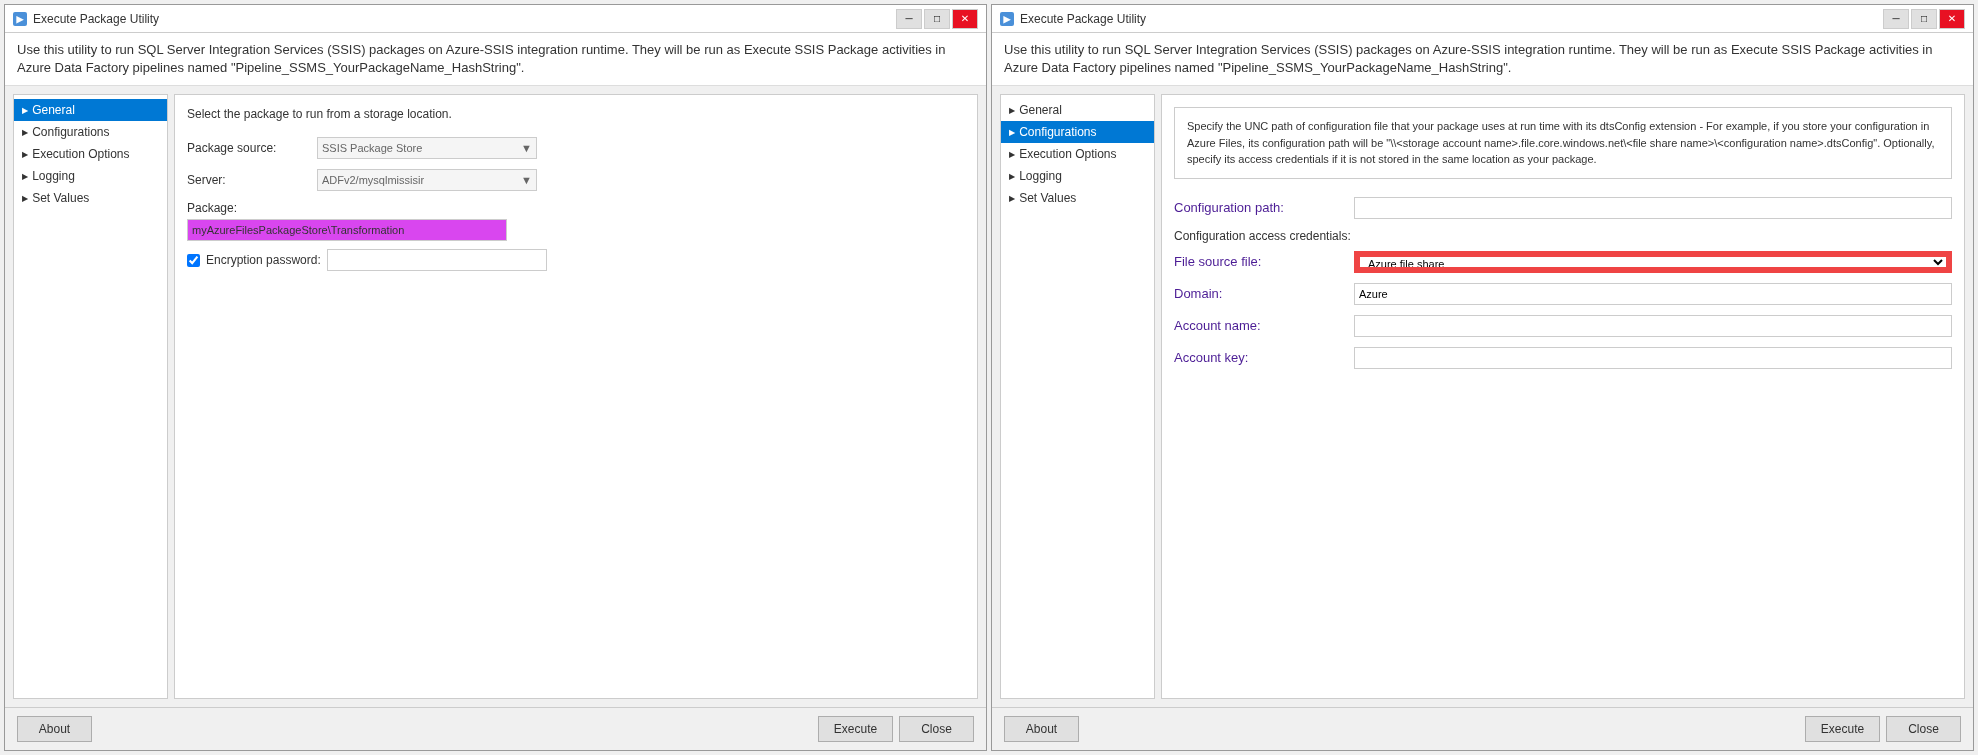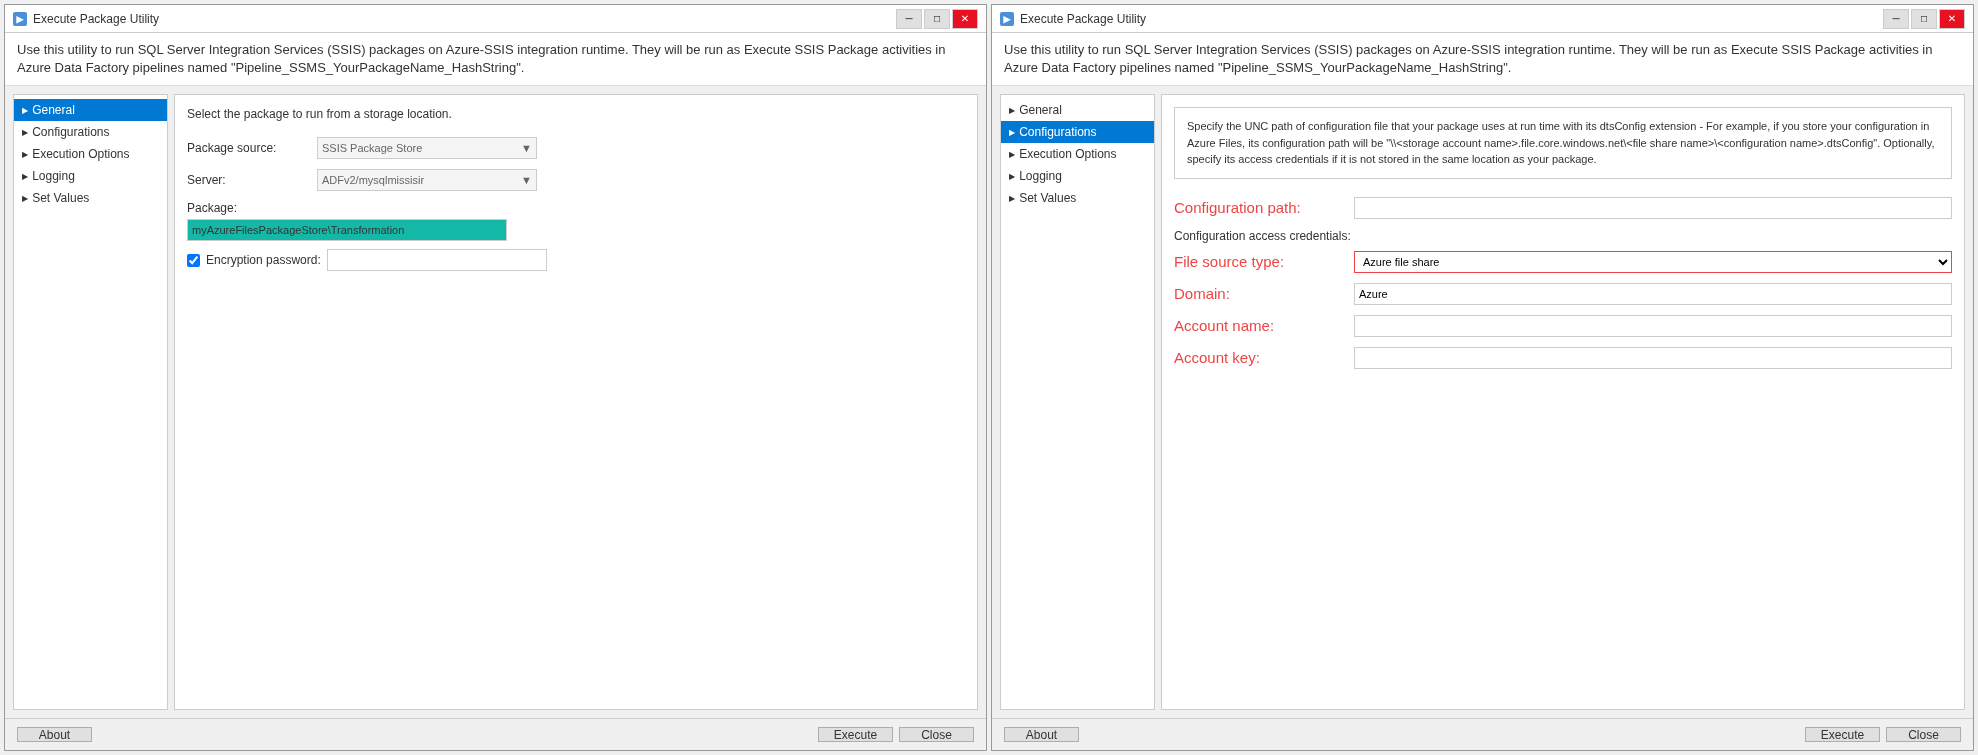--- a/index.html
+++ b/index.html
@@ -147,21 +147,21 @@
     }
     .package-label {
       font-size: 12px;
       color: #333;
       margin-bottom: 4px;
     }
     .package-input {
       width: 320px;
       height: 22px;
       border: 1px solid #ccc;
-      background: #14b8a6;
+      background: #d946ef;
       padding: 0 4px;
       font-size: 11px;
       color: #333;
     }
     .encryption-row {
       display: flex;
       align-items: center;
       gap: 6px;
       margin-top: 8px;
     }
@@ -186,21 +186,21 @@
       align-items: center;
       justify-content: space-between;
       background: #f0f0f0;
     }
     .footer-right {
       display: flex;
       gap: 6px;
       padding-left: 8px;
     }
     .btn {
-      height: 15px;
+      height: 26px;
       min-width: 75px;
       border: 1px solid #adadad;
       background: #e0e0e0;
       cursor: pointer;
       font-size: 12px;
       color: #333;
       padding: 0 12px;
     }
     
     .config-description {
@@ -215,36 +215,36 @@
     .config-form {
       padding: 8px 0;
     }
     .config-row {
       display: flex;
       align-items: center;
       margin-bottom: 10px;
     }
     .config-label {
       width: 180px;
-      font-size: 15px;
-      color: #ef4444;
+      font-size: 13px;
+      color: #4c1d95;
       padding-right: 8px;
     }
     .config-input {
       flex: 1;
       height: 22px;
       border: 1px solid #ccc;
       background: white;
       padding: 0 4px;
       font-size: 11px;
     }
     .config-select {
       flex: 1;
       height: 22px;
-      border: 1px solid #ef4444;
+      border: 6px solid #ef4444;
       background: white;
       padding: 0 4px;
       font-size: 11px;
     }
     .credentials-section {
       margin-top: 8px;
     }
     .credentials-section .section-title {
       font-size: 12px;
       color: #333;
@@ -383,21 +383,21 @@
       <div class="config-form">
         <div class="config-row">
           <div class="config-label">Configuration path:</div>
           <input type="text" class="config-input" style="width: 300px;">
         </div>
 
         <div class="credentials-section">
           <div class="section-title">Configuration access credentials:</div>
 
           <div class="config-row">
-            <div class="config-label">File source type:</div>
+            <div class="config-label">File source file:</div>
             <select class="config-select" style="width:200px;">
               <option>Azure file share</option>
               <option>File share</option>
               <option>FTP</option>
               <option>HTTP</option>
               <option>SFTP</option>
             </select>
           </div>
 
           <div class="config-row">

